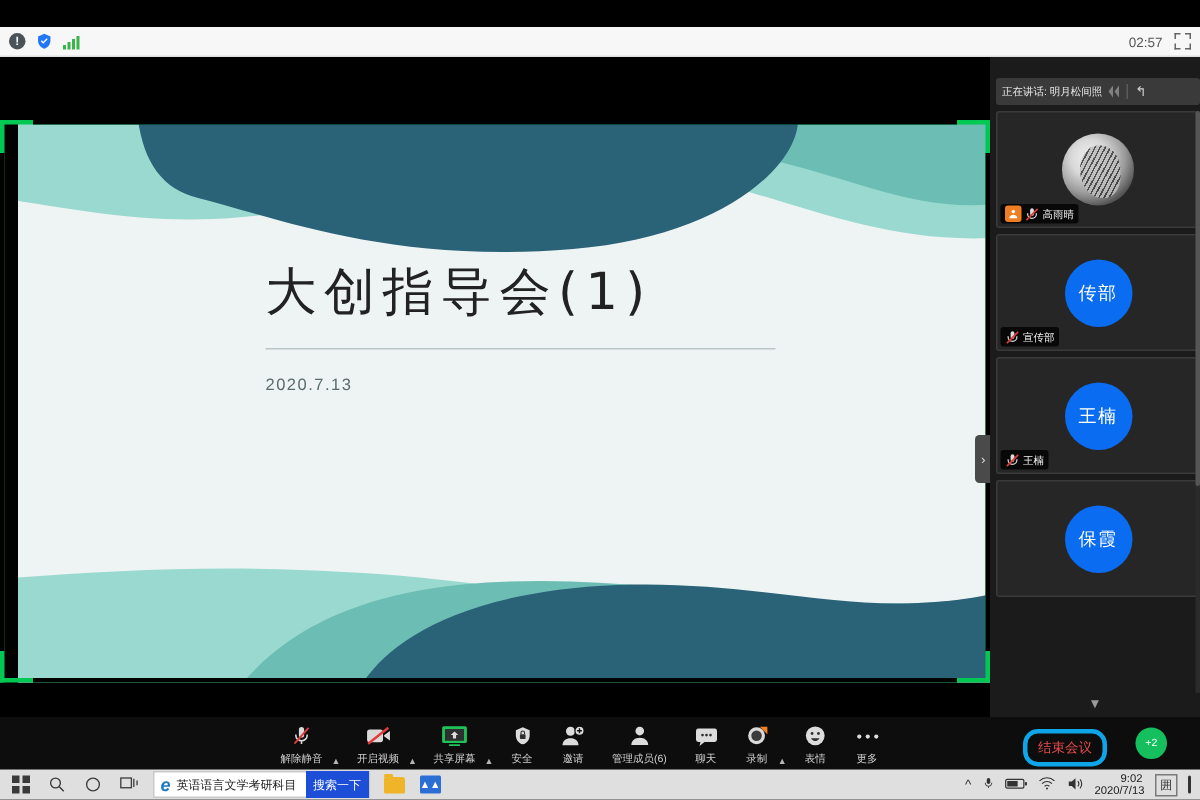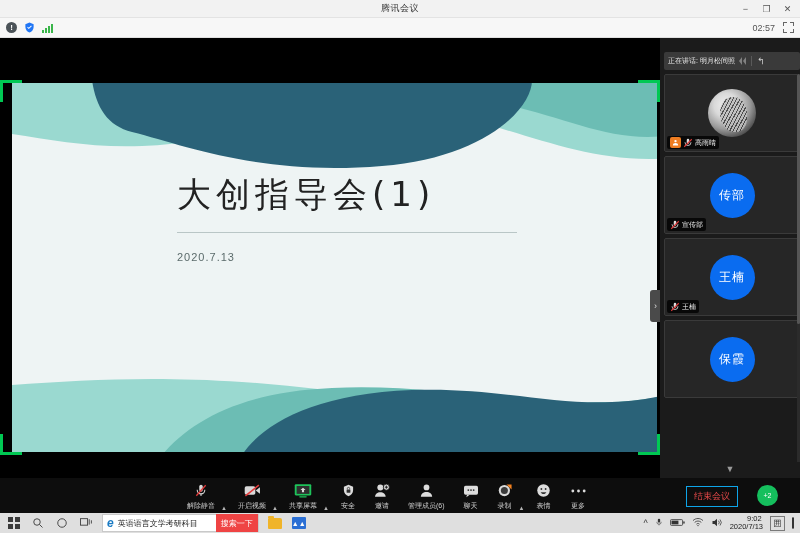--- a/index.html
+++ b/index.html
@@ -156,22 +156,22 @@
     cursor:pointer;
   }
   .tool .ic{ height:17px; display:flex; align-items:center; justify-content:center; }
   .tool .tl{ font-size:7px; color:#cfcfcf; margin-top:2px; white-space:nowrap; }
   .caret{
     align-self:flex-end; margin:0 0 0 -3px; padding-top:6px; width:8px;
     color:#b5b5b5; font-size:6px; cursor:pointer;
   }
   .endbtn{
     position:absolute; right:62px; top:8px;
-    border:1px solid #0ea5e9; color:#e84a4a; background:transparent;
-    font-size:9px; padding:3px 7px; border-radius:0; cursor:pointer;
+    border:3px solid #0ea5e9; color:#e84a4a; background:transparent;
+    font-size:9px; padding:3px 7px; border-radius:10px; cursor:pointer;
   }
   .greenbubble{
     position:absolute; right:22px; top:7px; width:21px; height:21px; border-radius:50%;
     background:#15bf5d; color:#fff; font-size:7px;
     display:flex; align-items:center; justify-content:center;
   }
 
   
   .taskbar{
     position:absolute; left:0; top:513px; width:800px; height:20px;
@@ -179,22 +179,22 @@
   }
   .tb-item{ width:24px; height:20px; display:flex; align-items:center; justify-content:center; cursor:pointer; }
   .winlogo{ display:grid; grid-template-columns:5px 5px; grid-template-rows:5px 5px; gap:1.5px; }
   .winlogo i{ background:#3a3a3a; display:block; }
   .searchbox{
     display:flex; align-items:center; height:18px; background:#fff;
     border:1px solid #c9c9c9; margin-left:4px; padding:0 0 0 4px; cursor:text;
   }
   .searchbox .etxt{ font-size:8px; color:#222; margin:0 4px; white-space:nowrap;}
   .searchgo{
-    background:#ef4444; color:#fff; font-size:8px; height:18px;
-    display:flex; align-items:center; padding:0 5px; margin-left:14px; cursor:pointer;
+    background:#1d4ed8; color:#fff; font-size:8px; height:18px;
+    display:flex; align-items:center; padding:0 5px; margin-left:2px; cursor:pointer;
   }
   .edgeicon{ font-size:12px; color:#1a7bc4; font-style:italic; font-weight:bold; }
   .folder{ width:14px; height:11px; background:#f0b429; border-radius:1px 2px 1px 1px; position:relative; }
   .folder::before{ content:""; position:absolute; left:0; top:-2px; width:6px; height:2px;
                    background:#f0b429; border-radius:1px 1px 0 0;}
   .blueapp{ width:14px; height:12px; background:#2b6fd4; border-radius:1px;
             display:flex; align-items:center; justify-content:center; color:#fff; font-size:7px;}
   .tray{ margin-left:auto; display:flex; align-items:center; gap:7px; padding-right:4px; }
   .tray .ti{ font-size:9px; color:#333; cursor:pointer; }
   .clock{ display:flex; flex-direction:column; align-items:center; line-height:1.05; cursor:pointer;}
@@ -202,28 +202,20 @@
   .clock .t2{ font-size:7.5px; color:#1a1a1a; }
   .ime{ width:15px; height:15px; border:1px solid #7a7a7a; display:flex; align-items:center;
         justify-content:center; font-size:8px; color:#333; }
   .notif{ width:12px; height:10px; border:1.4px solid #333; border-radius:2px 2px 2px 2px; }
 </style>
 </head>
 <body>
 
 <div id="app">
 
-  <div class="titlebar">
-    <div class="apptitle">腾讯会议</div>
-    <div class="winbtns">
-      <div class="winbtn">−</div>
-      <div class="winbtn">❐</div>
-      <div class="winbtn close">✕</div>
-    </div>
-  </div>
 
   <div class="substrip">
     <div class="sicons">
       <div class="icircle">!</div>
       <svg class="shield" viewBox="0 0 24 24">
         <path d="M12 1 3 5v6c0 5.5 3.8 10.7 9 12 5.2-1.3 9-6.5 9-12V5z" fill="#2176f5"></path>
         <path d="M10.5 15.5 7 12l1.4-1.4 2.1 2.1 5-5L17 9.1z" fill="#fff"></path>
       </svg>
       <div class="bars">
           <i></i>

